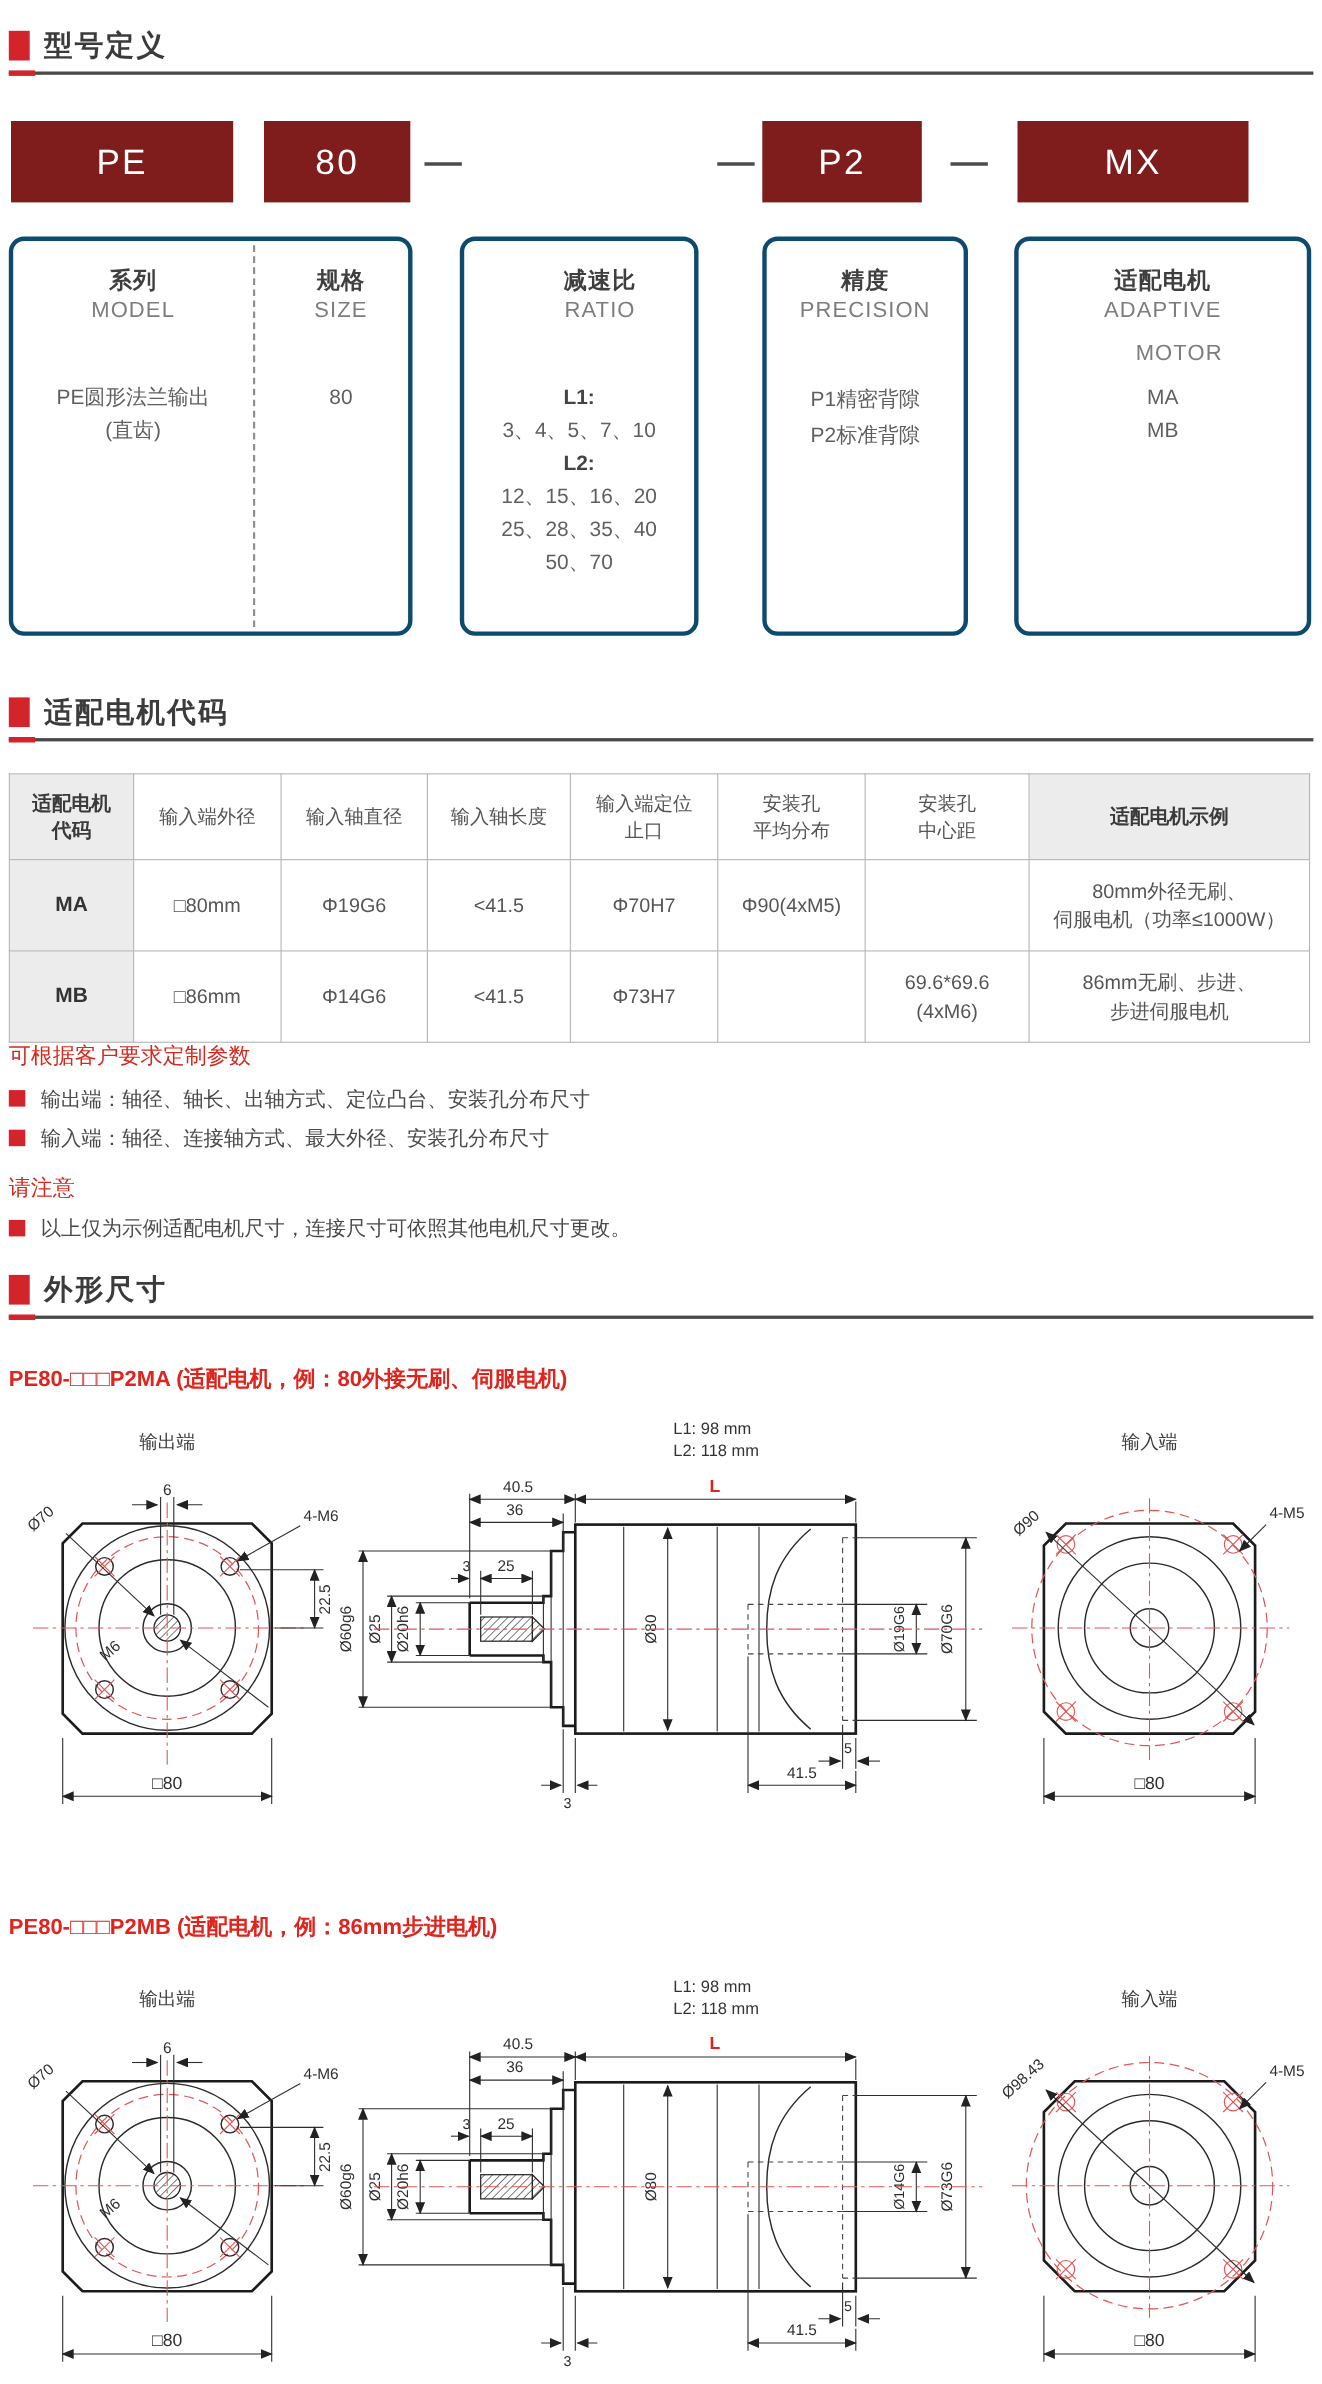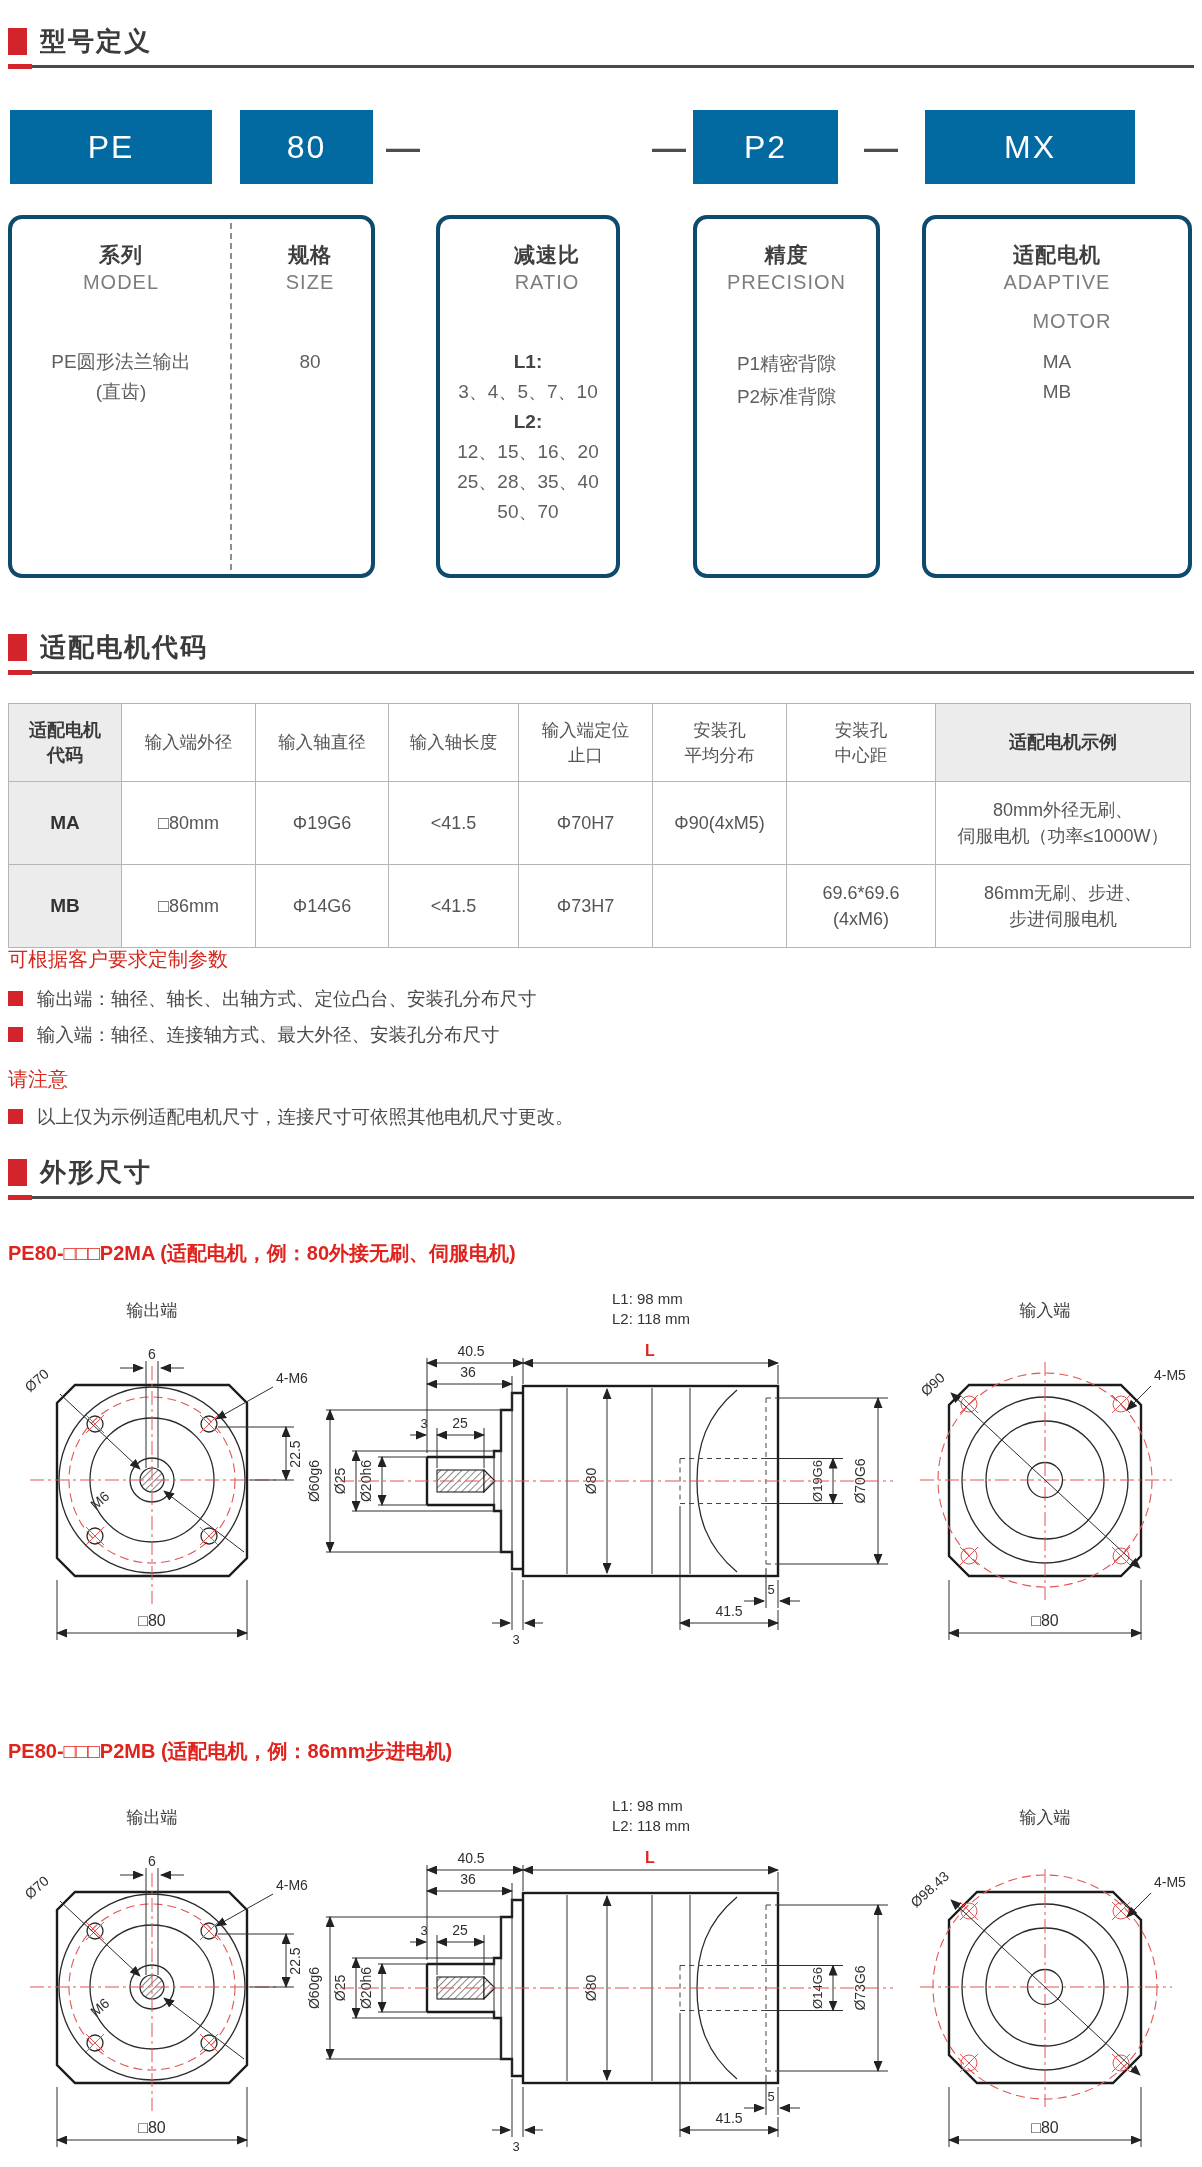--- a/index.html
+++ b/index.html
@@ -6,21 +6,21 @@
   .page{position:relative;width:1202px;height:2167px;background:#fff;overflow:hidden;
         font-family:"Liberation Sans","DejaVu Sans",sans-serif;}
   
   .sec-header{position:absolute;left:8px;width:1186px;}
   .sec-row{display:flex;align-items:center;gap:13px;}
   .sec-sq{width:19px;height:27px;background:#d2242a;flex:0 0 auto;}
   .sec-title{font-size:26px;font-weight:bold;color:#3b3b3b;margin:0;letter-spacing:2px;}
   .sec-rule{position:relative;height:3px;margin-top:6px;background:#4a4a4a;}
   .sec-rule::before{content:"";position:absolute;left:0;top:-1px;width:24px;height:5px;background:#d2242a;}
   
-  .codebox{position:absolute;top:110px;height:74px;background:#0369a1;color:#fff;
+  .codebox{position:absolute;top:110px;height:74px;background:#7f1d1d;color:#fff;
            display:flex;align-items:center;justify-content:center;font-size:32px;letter-spacing:2px;}
   .dashsep{position:absolute;top:110px;height:74px;display:flex;align-items:center;justify-content:center;
            color:#4d4d4d;font-size:34px;font-weight:bold;}
   
   .ebox{position:absolute;top:215px;height:363px;border:4px solid #0c4a6e;border-radius:14px;
         box-sizing:border-box;text-align:center;color:#5f5f5f;}
   .ebox .zh{margin-top:22px;font-size:21px;font-weight:bold;color:#3f3f3f;letter-spacing:1px;}
   .ebox .en{font-size:20px;color:#7d7d7d;margin-top:2px;letter-spacing:1px;}
   .ebox .body{position:absolute;left:0;right:0;top:128px;font-size:19px;color:#5f5f5f;line-height:30px;}
   .ebox .body .b{font-weight:bold;color:#444;}
@@ -86,21 +86,21 @@
         <div>(直齿)</div>
       </div>
     </div>
     <div class="half" style="left:237px;right:0;">
       <div class="zh">规格</div>
       <div class="en">SIZE</div>
       <div class="body">80</div>
     </div>
   </div>
 
-  <div class="ebox" style="left:436px;width:184px;padding-left:38px;">
+  <div class="ebox" style="left:418px;width:217px;padding-left:38px;">
     <div class="zh">减速比</div>
     <div class="en">RATIO</div>
     <div class="body">
       <div class="b">L1:</div>
       <div>3、4、5、7、10</div>
       <div class="b">L2:</div>
       <div>12、15、16、20</div>
       <div>25、28、35、40</div>
       <div>50、70</div>
     </div>

